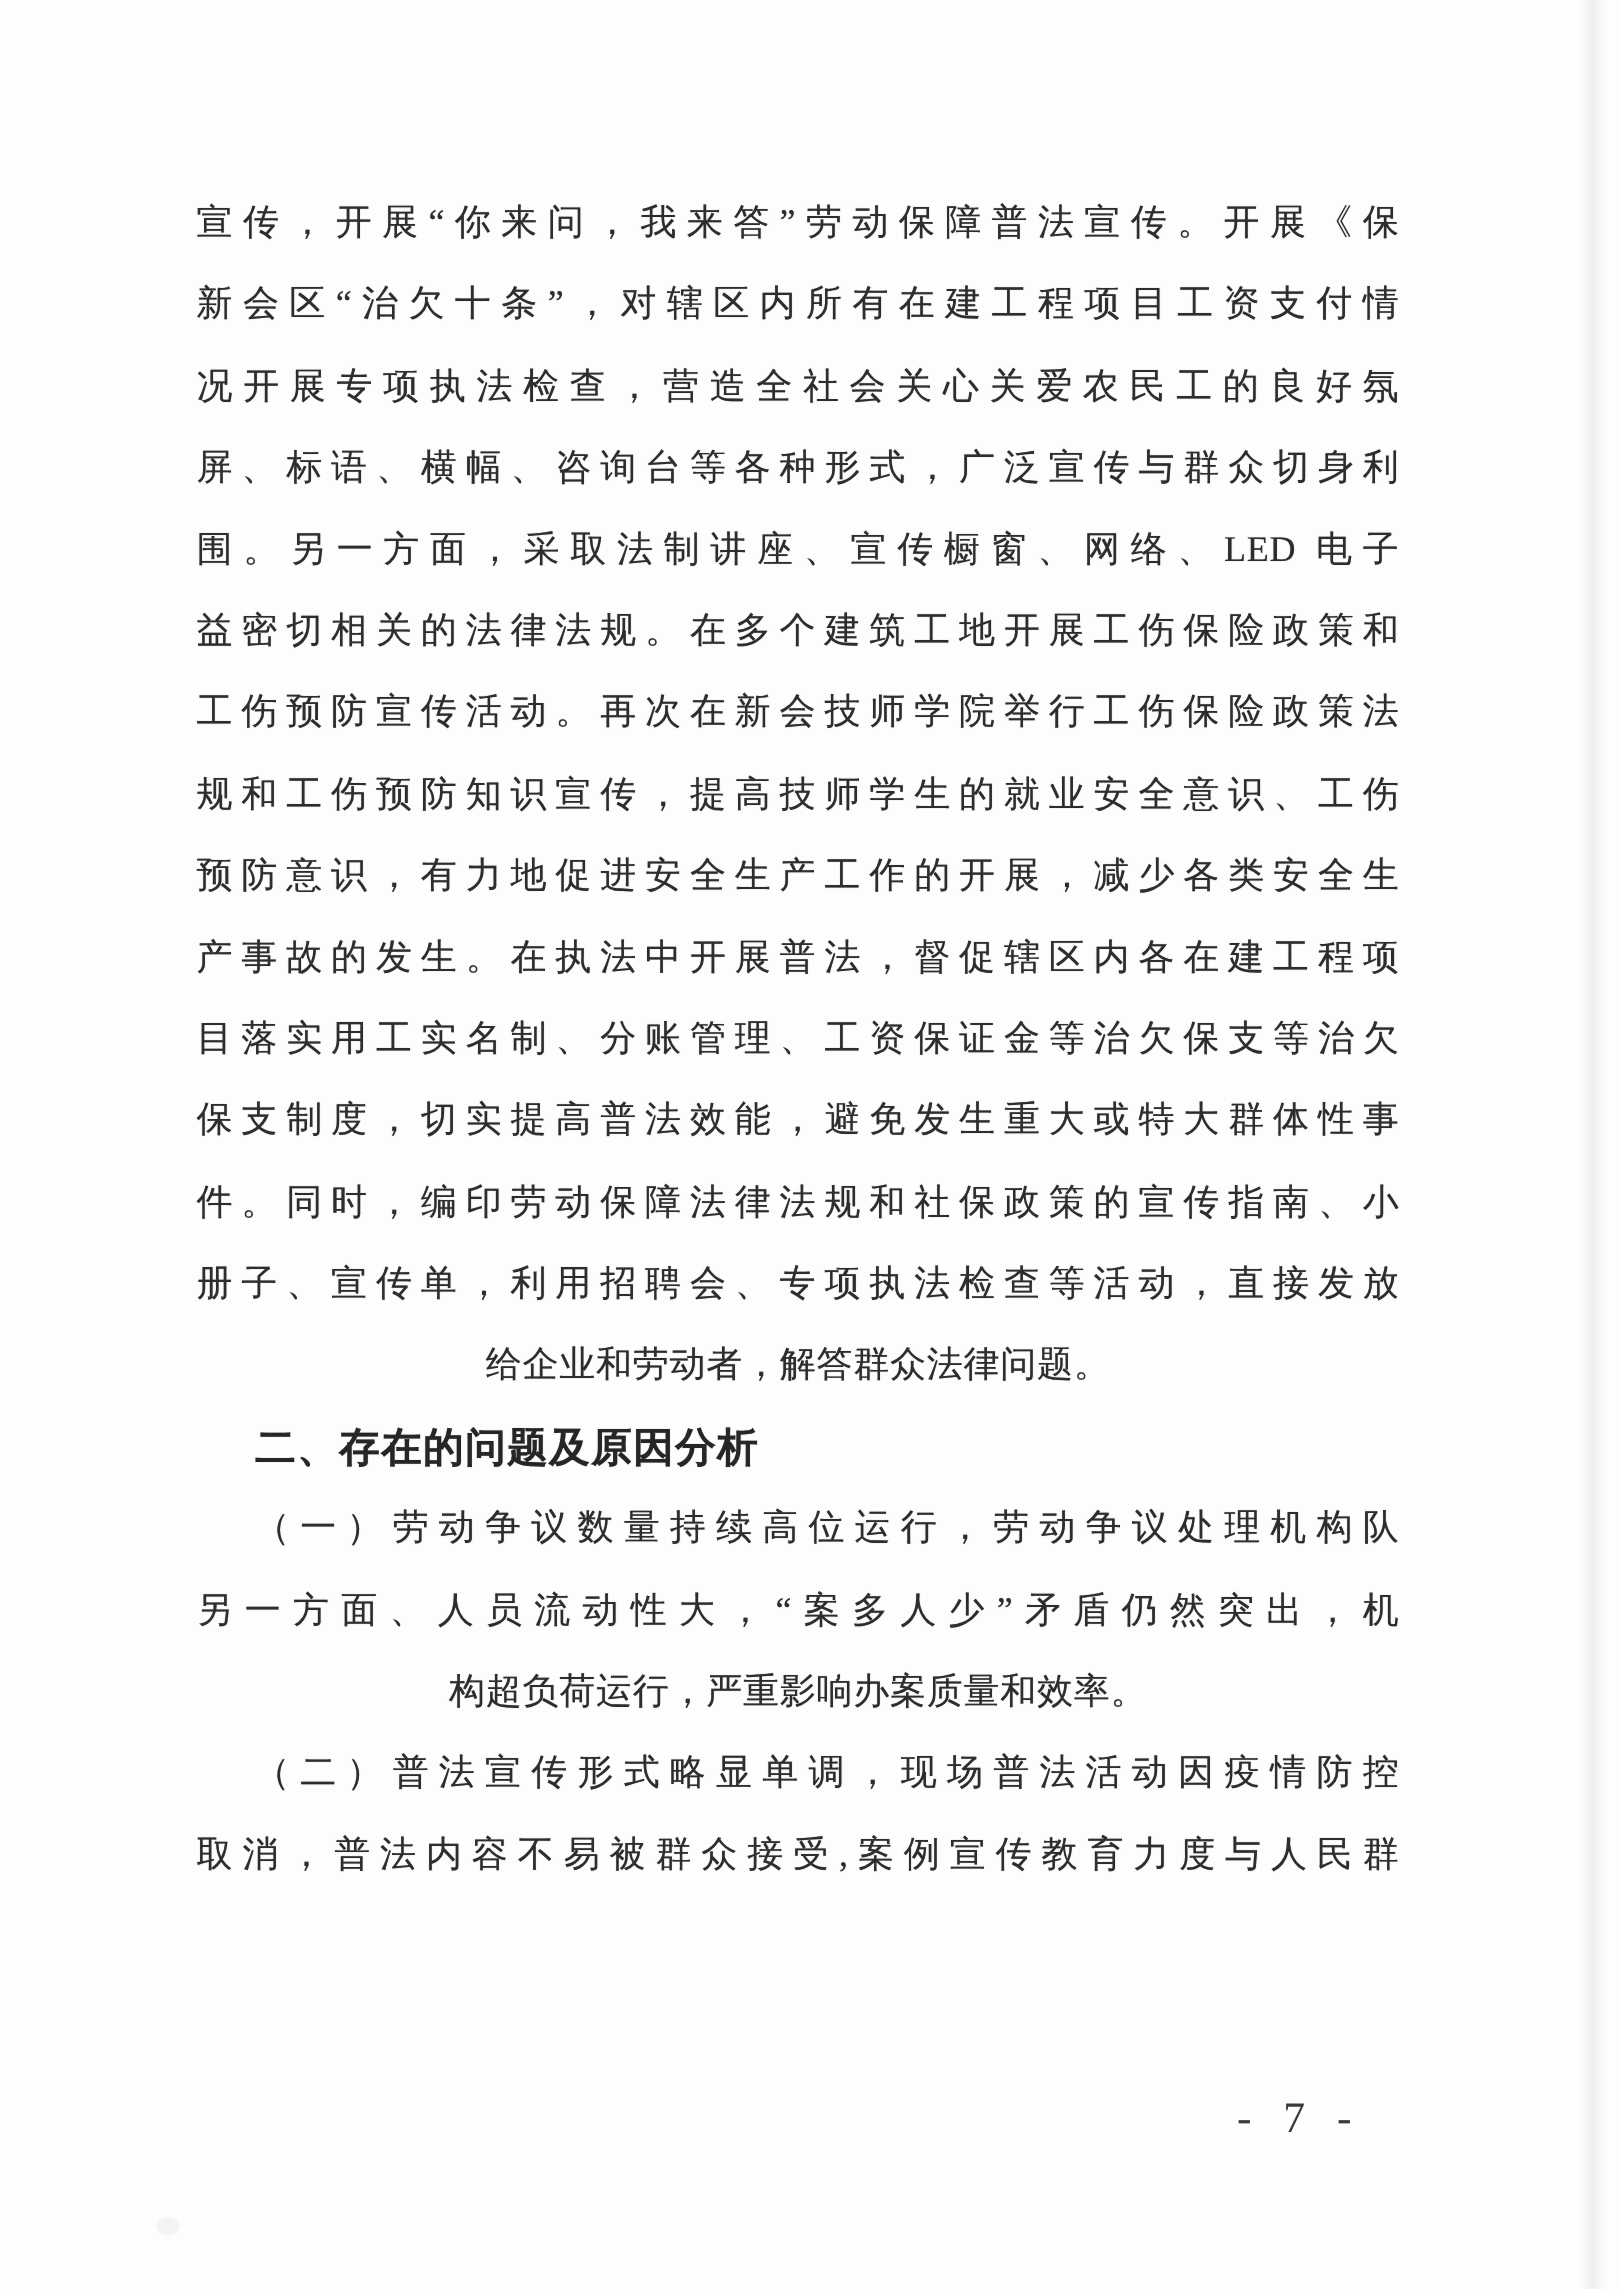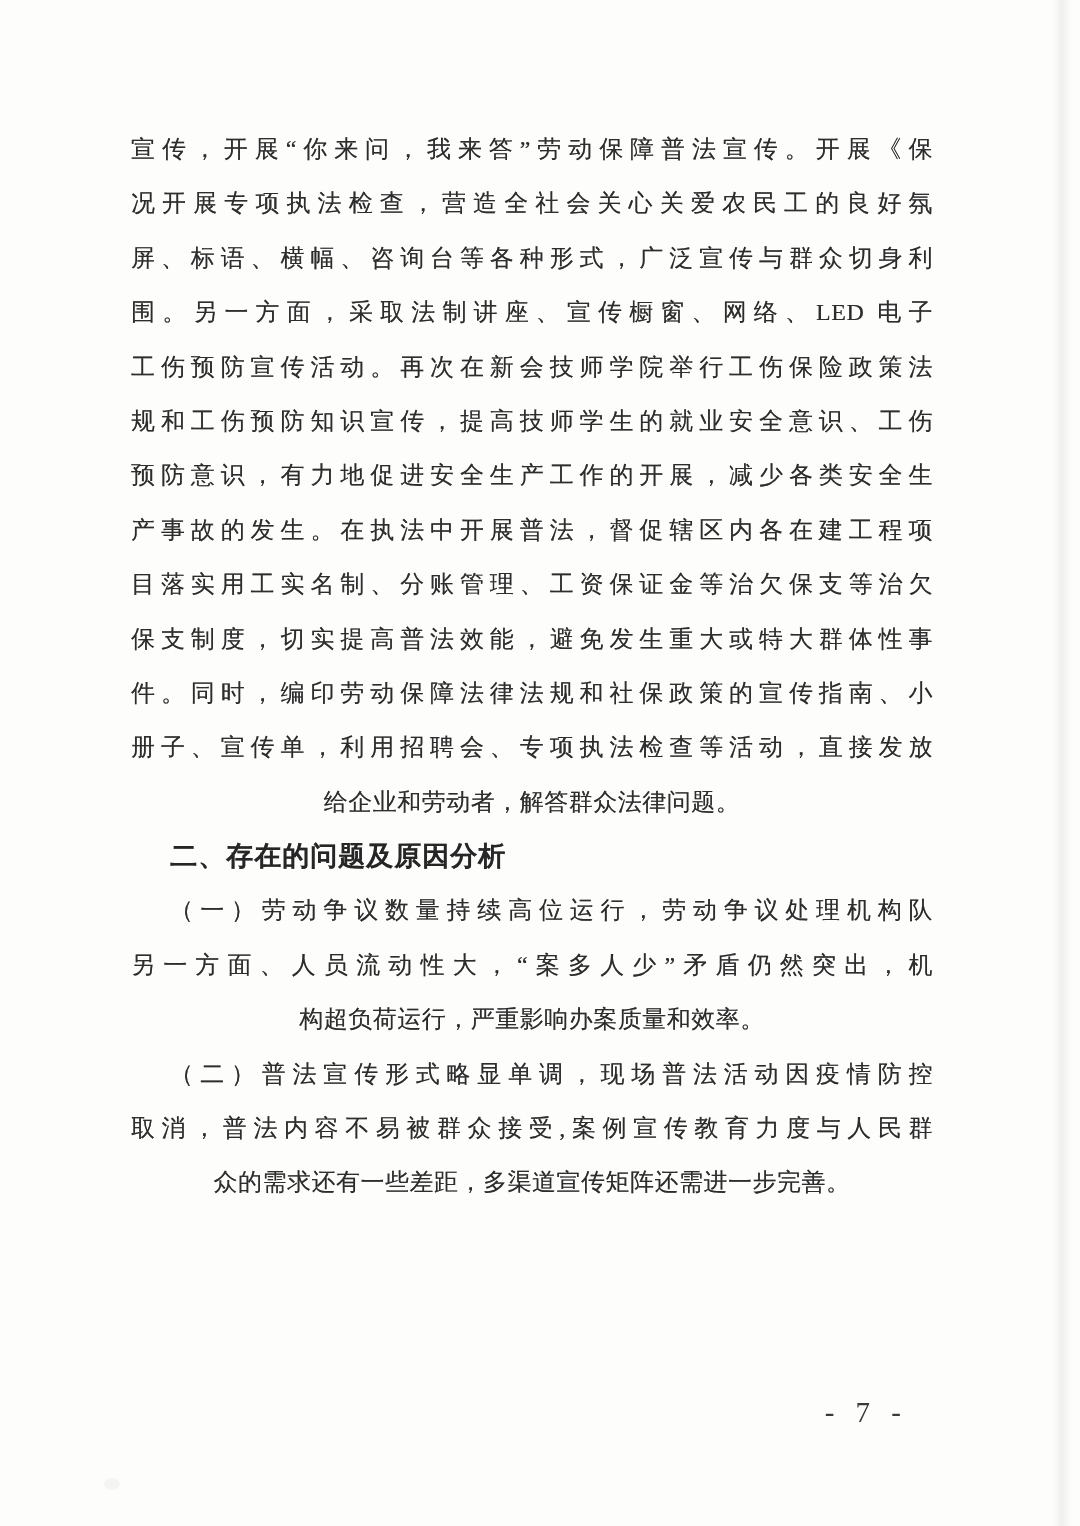--- a/index.html
+++ b/index.html
@@ -75,38 +75,39 @@
     border-radius: 50%;
   }
 </style>
 </head>
 <body>
 
 <div class="page">
 
   <main class="body-block">
       <div class="line full">宣传，开展“你来问，我来答”劳动保障普法宣传。开展《保</div>
+      <div class="line full">新会区“治欠十条”，对辖区内所有在建工程项目工资支付情</div>
       <div class="line full">况开展专项执法检查，营造全社会关心关爱农民工的良好氛</div>
       <div class="line full">屏、标语、横幅、咨询台等各种形式，广泛宣传与群众切身利</div>
       <div class="line full">围。另一方面，采取法制讲座、宣传橱窗、网络、LED 电子</div>
+      <div class="line full">益密切相关的法律法规。在多个建筑工地开展工伤保险政策和</div>
       <div class="line full">工伤预防宣传活动。再次在新会技师学院举行工伤保险政策法</div>
       <div class="line full">规和工伤预防知识宣传，提高技师学生的就业安全意识、工伤</div>
       <div class="line full">预防意识，有力地促进安全生产工作的开展，减少各类安全生</div>
       <div class="line full">产事故的发生。在执法中开展普法，督促辖区内各在建工程项</div>
       <div class="line full">目落实用工实名制、分账管理、工资保证金等治欠保支等治欠</div>
       <div class="line full">保支制度，切实提高普法效能，避免发生重大或特大群体性事</div>
       <div class="line full">件。同时，编印劳动保障法律法规和社保政策的宣传指南、小</div>
       <div class="line full">册子、宣传单，利用招聘会、专项执法检查等活动，直接发放</div>
       <div class="line end">给企业和劳动者，解答群众法律问题。</div>
       <div class="line heading">二、存在的问题及原因分析</div>
       <div class="line indent-full">（一）劳动争议数量持续高位运行，劳动争议处理机构队</div>
       <div class="line full">另一方面、人员流动性大，“案多人少”矛盾仍然突出，机</div>
       <div class="line end">构超负荷运行，严重影响办案质量和效率。</div>
       <div class="line indent-full">（二）普法宣传形式略显单调，现场普法活动因疫情防控</div>
       <div class="line full">取消，普法内容不易被群众接受,案例宣传教育力度与人民群</div>
-      <div class="line end">众的需求还有一些差距，多渠道宣传矩阵还需进一步完善。</div>
     </main>
 
   <div class="footer">- 7 -</div>
 
   <div class="smudge"></div>
 
 </div>
 
 </body></html>

